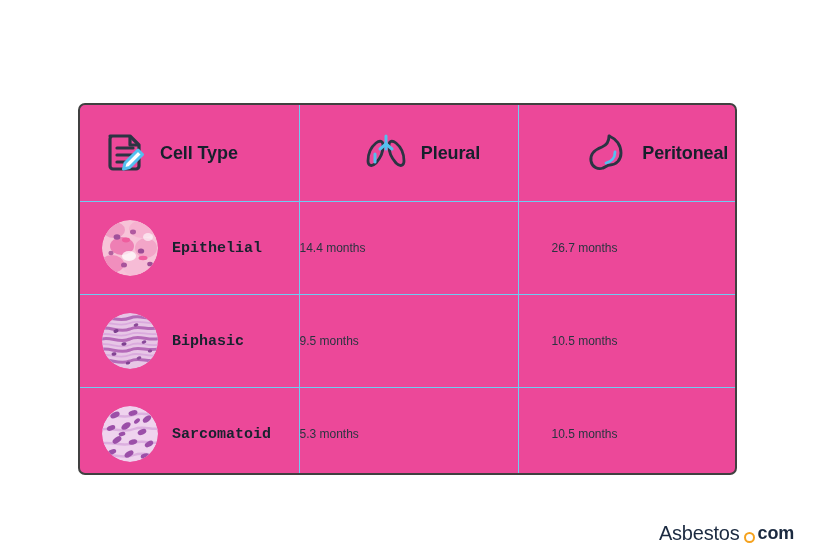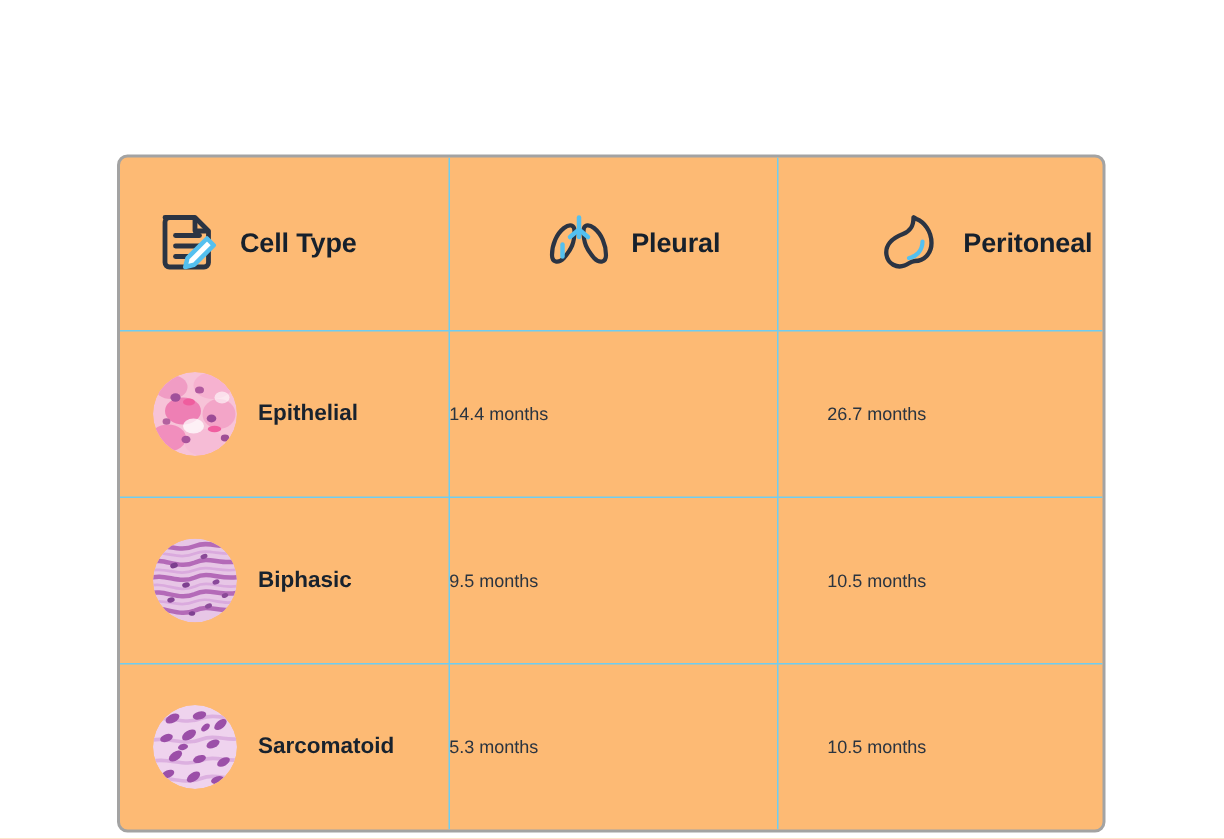--- a/index.html
+++ b/index.html
@@ -24,25 +24,25 @@
     font-size:25px;
     font-weight:bold;
     letter-spacing:-0.2px;
     color:#15202b;
   }
 
   
   .table-wrap{
     position:absolute;
     left:78px;top:103px;
-    width:659px;height:452px;
-    border:2px solid #a3a3a3;
+    width:659px;height:372px;
+    border:2px solid #404040;
     border-radius:7px;
     box-sizing:border-box;
-    background:#fdba74;
+    background:#ec4899;
     overflow:hidden;
   }
   table.data{
     width:100%;height:100%;
     border-collapse:collapse;
     table-layout:fixed;
   }
   table.data td{
     border-right:1.5px solid #6ecdf2;
     border-bottom:1.5px solid #6ecdf2;
@@ -91,20 +91,21 @@
     flex:0 0 56px;
     border-radius:50%;
     overflow:hidden;
     position:relative;
   }
   .histo svg{display:block;width:56px;height:56px;}
   .celltype-label{
     font-size:15px;
     font-weight:bold;
     color:#18222e;
+    font-family:Liberation Mono, monospace;
   }
   .valcell{
     text-align:left;
     font-size:12px;
     color:#2a3440;
   }
 
   
   .source{
     position:absolute;
@@ -323,14 +324,19 @@
             </div>
           </td>
           <td class="valcell">5.3 months</td>
           <td class="valcell">10.5 months</td>
         </tr>
       </tbody>
     </table>
   </div>
 
 
+  <div class="logo">
+    <span class="brand">Asbestos</span>
+    <span class="dotmark"></span>
+    <span class="tld">com</span>
+  </div>
 
 </div>
 
 </body></html>

